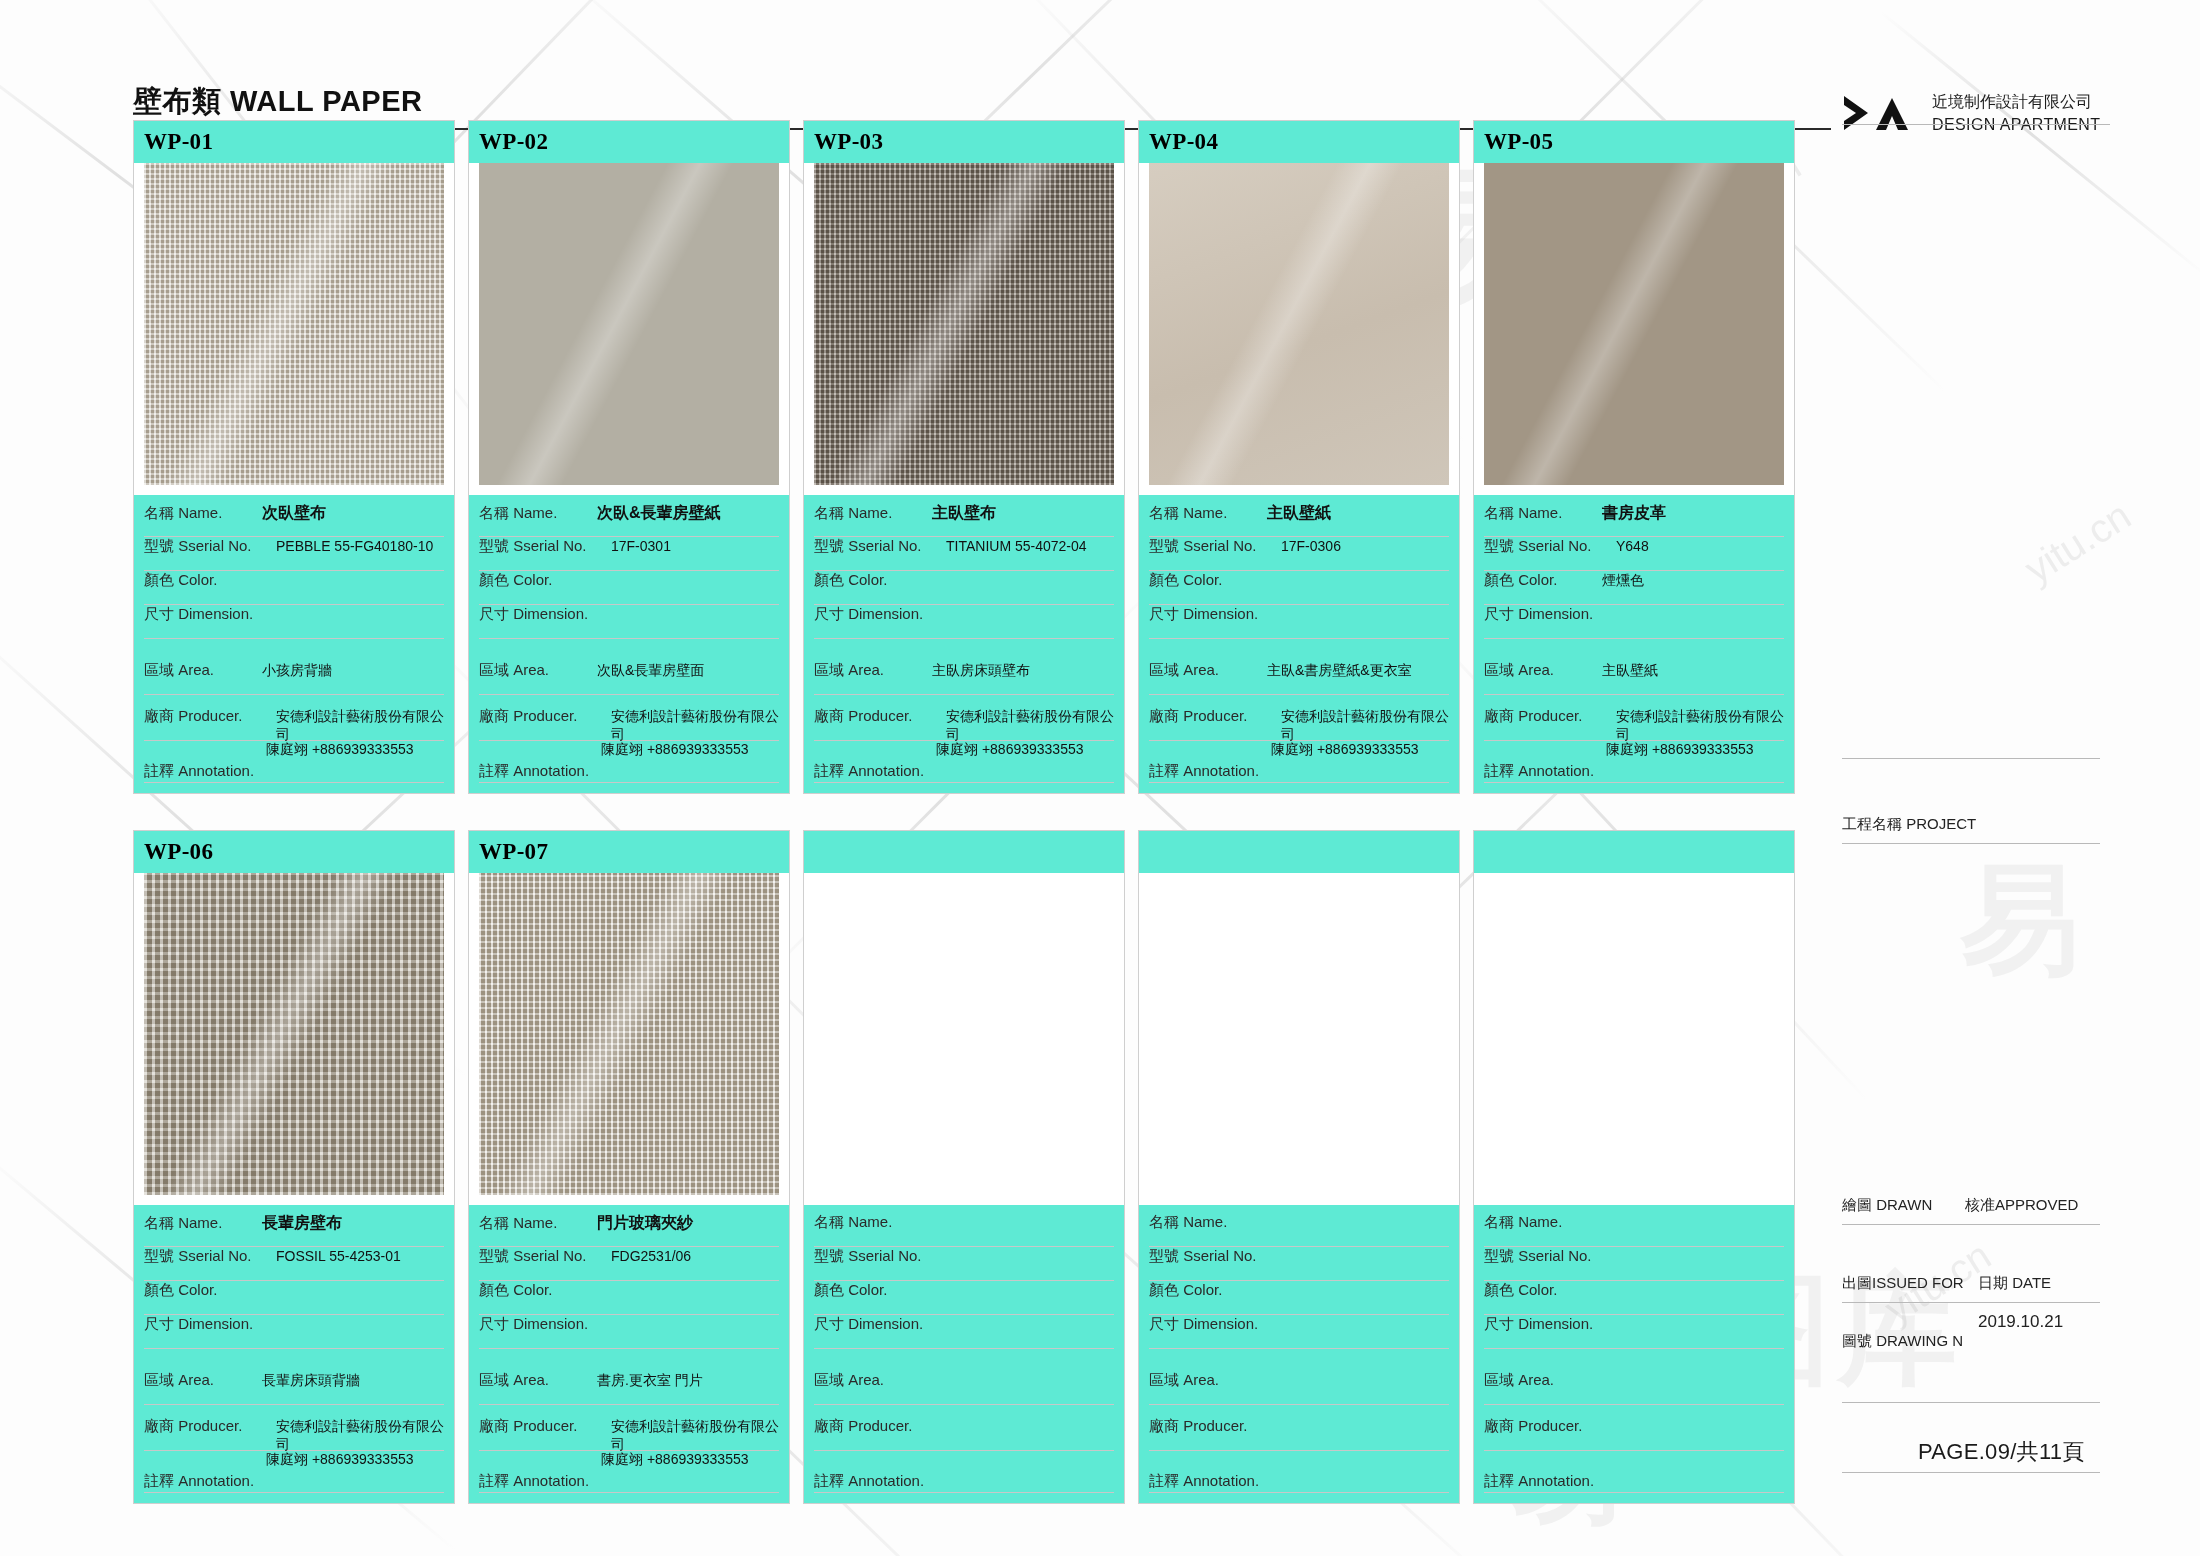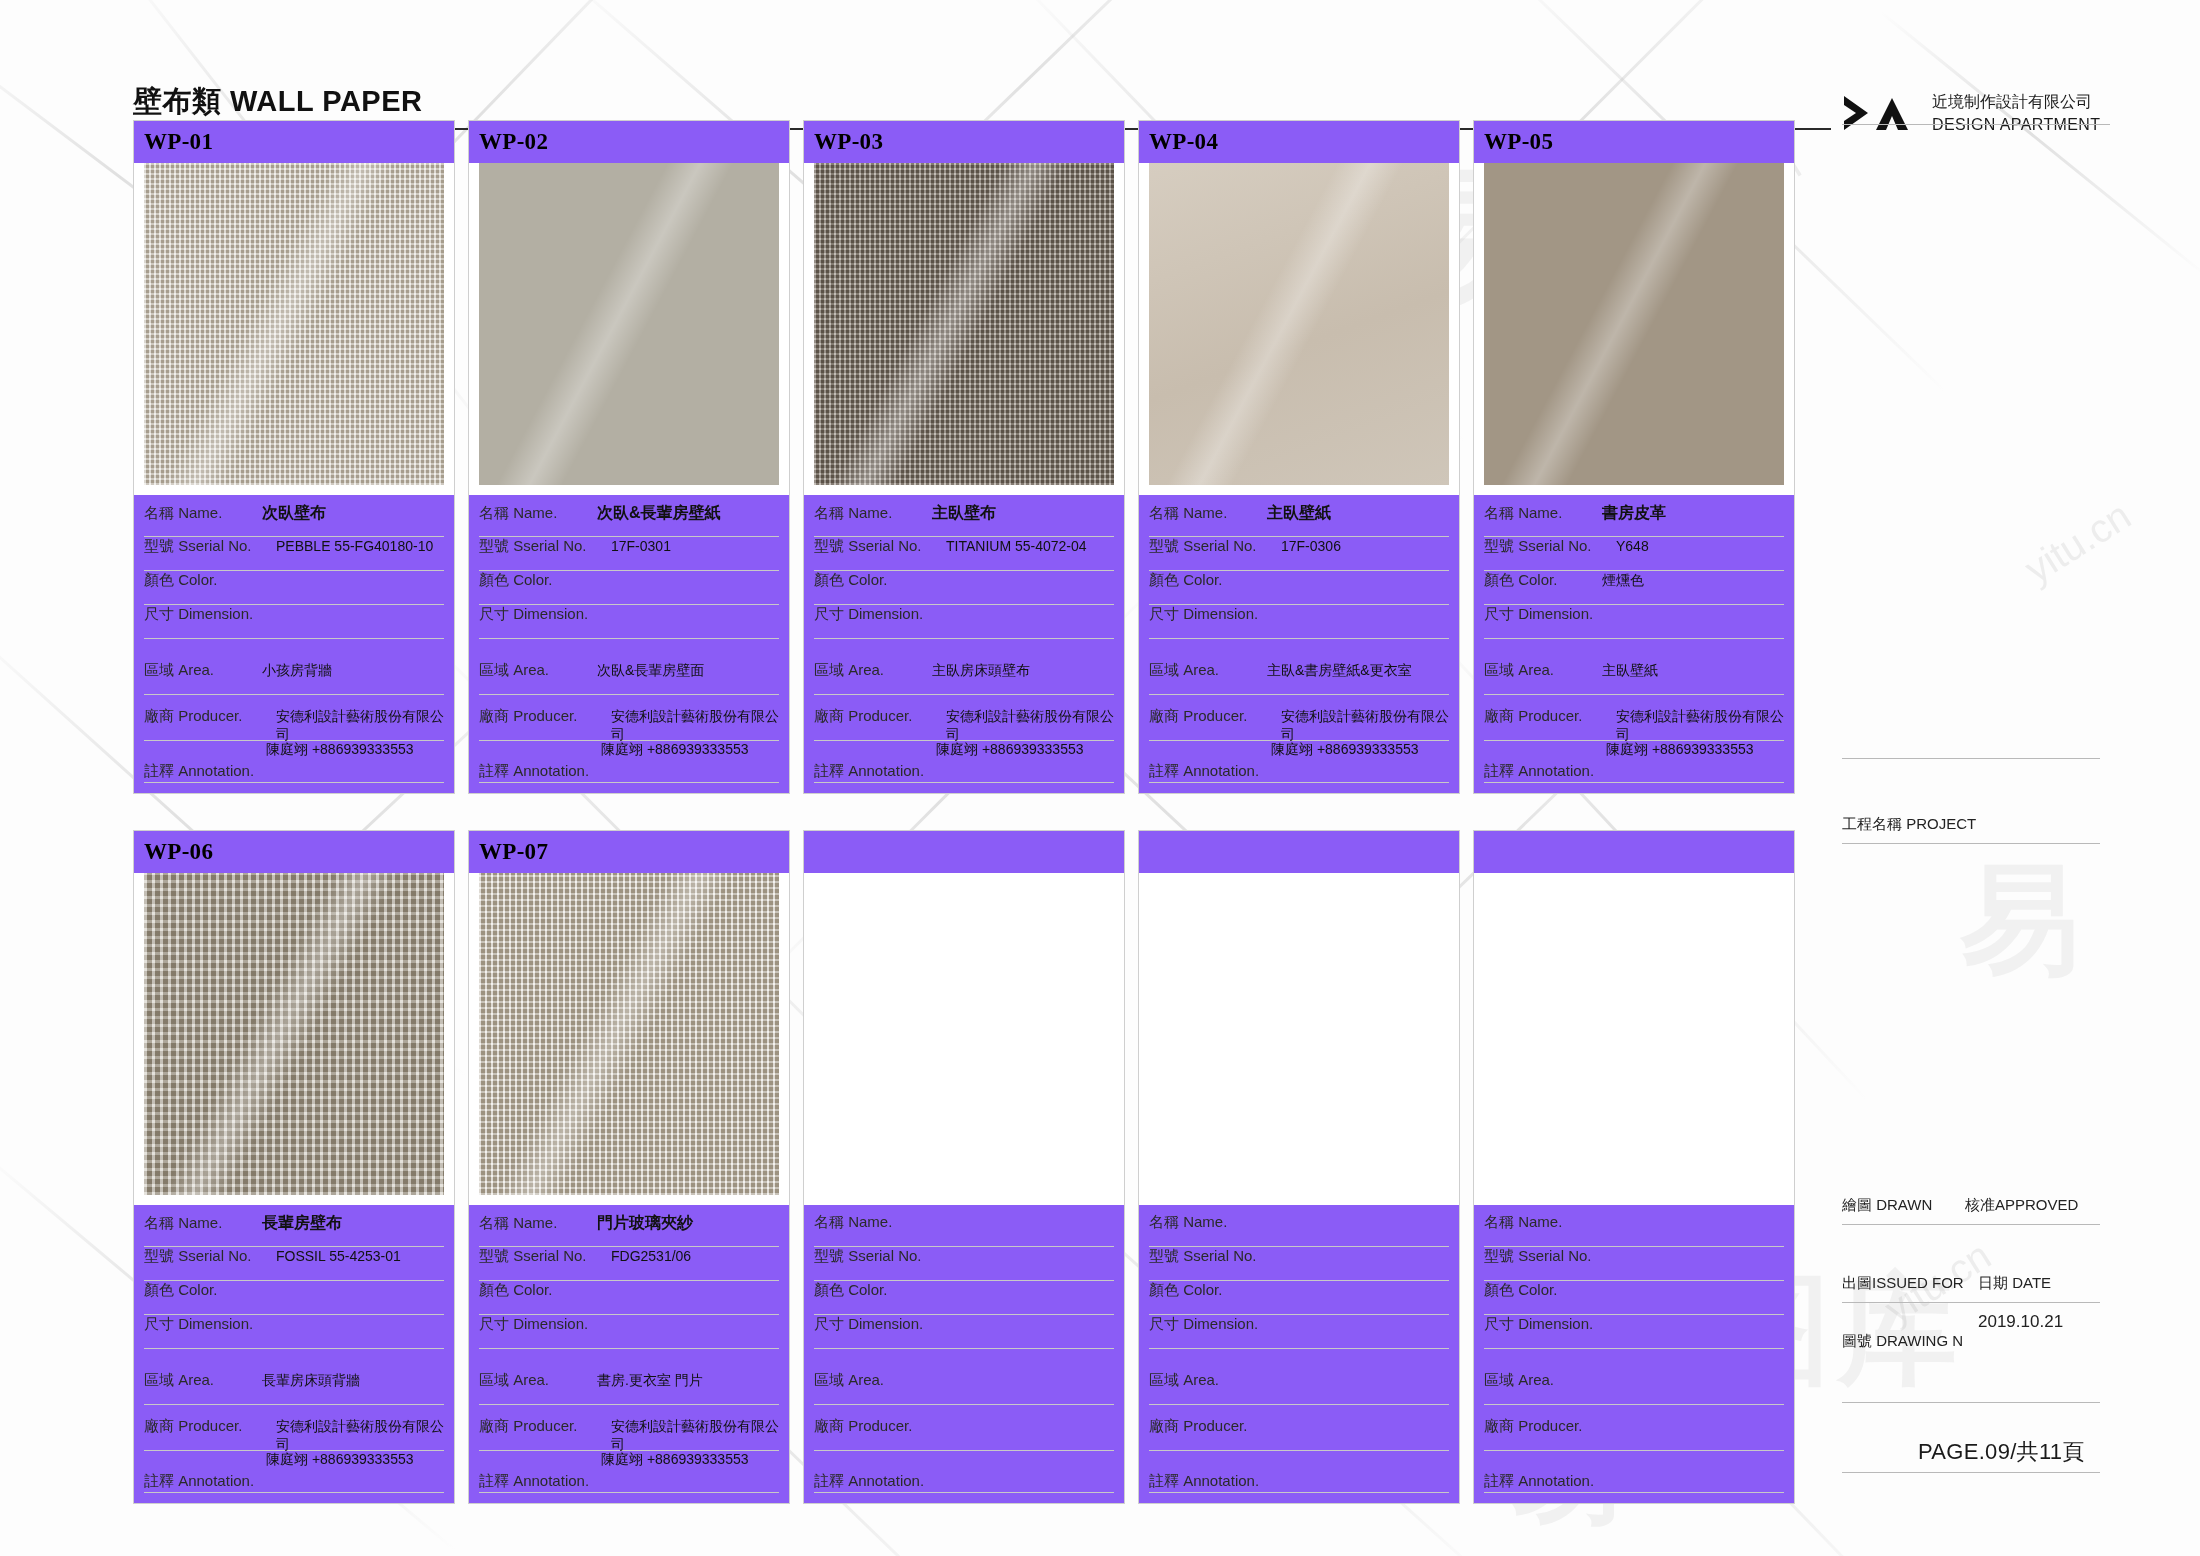--- a/index.html
+++ b/index.html
@@ -82,21 +82,21 @@
     position: absolute;
     left: 133px;
     display: flex;
     gap: 13px;
   }
   .row1 { top: 120px; }
   .row2 { top: 830px; }
 
   .panel {
     width: 322px;
-    background: #8b5cf6;
+    background: #5eead4;
     border: 1px solid #cfcfcf;
     position: relative;
   }
 
   .panel-code {
     font-size: 23px;
     font-weight: 700;
     font-family: "Liberation Serif", "DejaVu Serif", serif;
     padding: 8px 0 6px 10px;
     height: 42px;

